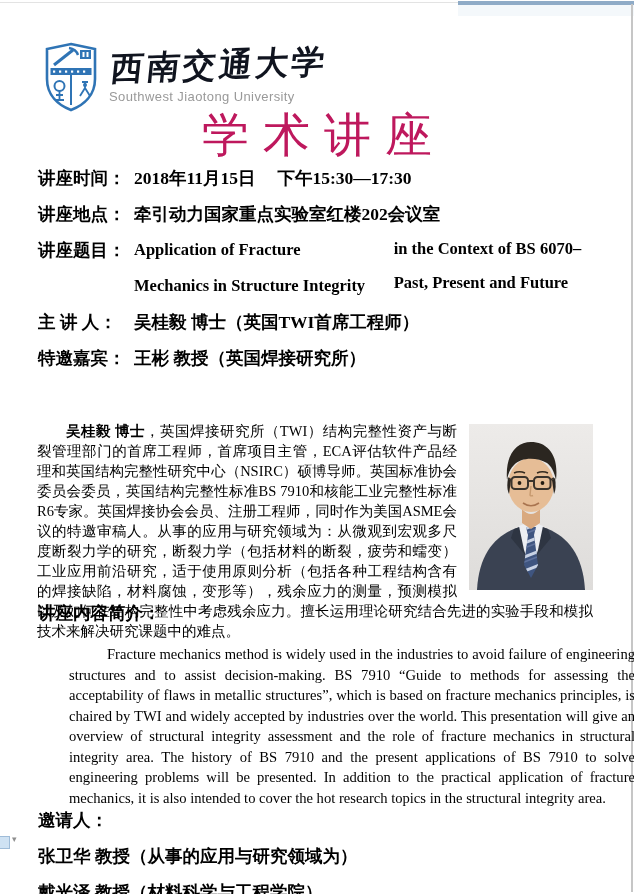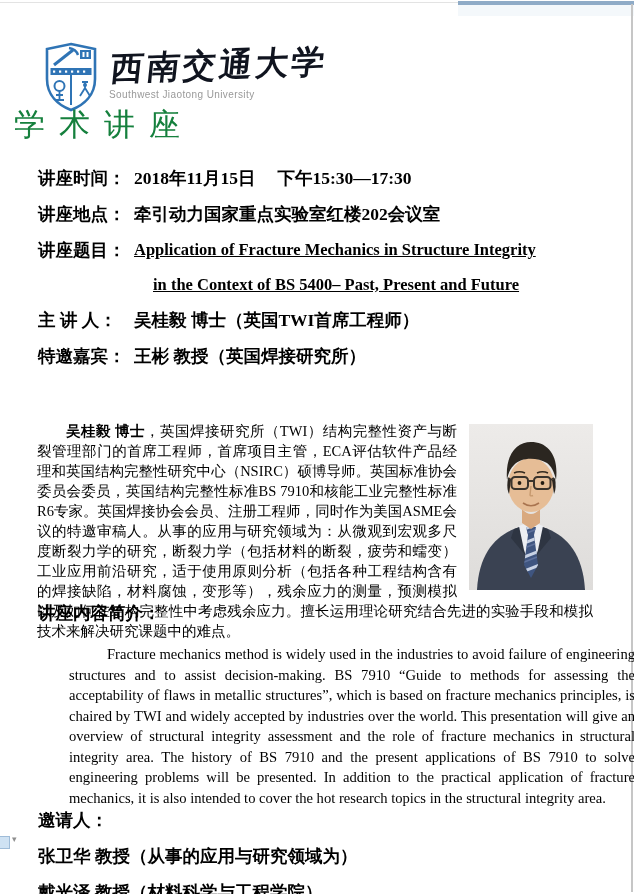--- a/index.html
+++ b/index.html
@@ -23,36 +23,36 @@
   
   .logo-row { position:absolute; left:45px; top:42px; display:flex; align-items:flex-start; }
   .shield { width:52px; height:70px; }
   .logo-text { margin-left:12px; padding-top:10px; }
   .logo-zh {
     font-size:33px; font-weight:bold; color:#10141f; letter-spacing:3px;
     transform:skewX(-8deg) rotate(-2deg); transform-origin:left bottom;
     font-family:"DejaVu Serif","Liberation Serif",serif; line-height:1;
   }
   .logo-en {
-    margin-top:4px; font-size:10px; color:#999; letter-spacing:.4px;
+    margin-top:4px; font-size:13px; color:#999; letter-spacing:.4px;
     font-family:"Liberation Sans","DejaVu Sans",sans-serif;
   }
 
   
   .title {
-    position:absolute; top:104px; left:0; width:100%; 
-    font-size:31px; letter-spacing:14px; text-indent:14px; color:#15803d;
+    position:absolute; top:104px; left:0; width:100%; text-align:center;
+    font-size:47px; letter-spacing:14px; text-indent:14px; color:#be185d;
   }
 
   
   .info { position:absolute; left:38px; top:160px; width:575px; font-weight:bold; font-size:17.5px; }
   .info-row { display:flex; line-height:36px; }
   .info-label { width:96px; flex:none; white-space:pre; }
   .info-value { white-space:pre; }
-  .topic-lines { display:flex; flex-direction:column;text-decoration:underline; }
+  .topic-lines { display:flex; flex-direction:row; }
   .topic-l1 { line-height:36px; font-size:16.5px; }
   .topic-l2 { line-height:34px; font-size:16.5px; margin-left:19px; }
 
   
   .bio-heading { position:absolute; left:38px; top:394px; font-size:17.5px; font-weight:bold; }
   .bio { position:absolute; left:37px; top:421px; width:556px; font-size:14.5px;
          line-height:20px; text-align:justify; }
   .bio p { text-indent:2em; }
   .photo { float:right; width:124px; height:166px; margin:3px 0 4px 12px; display:block; }
 
@@ -114,21 +114,21 @@
       <span class="info-value">2018年11月15日　 下午15:30—17:30</span>
     </div>
     <div class="info-row">
       <span class="info-label">讲座地点：</span>
       <span class="info-value">牵引动力国家重点实验室红楼202会议室</span>
     </div>
     <div class="info-row">
       <span class="info-label">讲座题目：</span>
       <span class="topic-lines">
         <span class="topic-l1">Application of Fracture Mechanics in Structure Integrity</span>
-        <span class="topic-l2">in the Context of BS 5400– Past, Present and Future</span>
+        <span class="topic-l2">in the Context of BS 6070– Past, Present and Future</span>
       </span>
     </div>
     <div class="info-row">
       <span class="info-label">主 讲 人：</span>
       <span class="info-value">吴桂毅 博士（英国TWI首席工程师）</span>
     </div>
     <div class="info-row">
       <span class="info-label">特邀嘉宾：</span>
       <span class="info-value">王彬 教授（英国焊接研究所）</span>
     </div>

